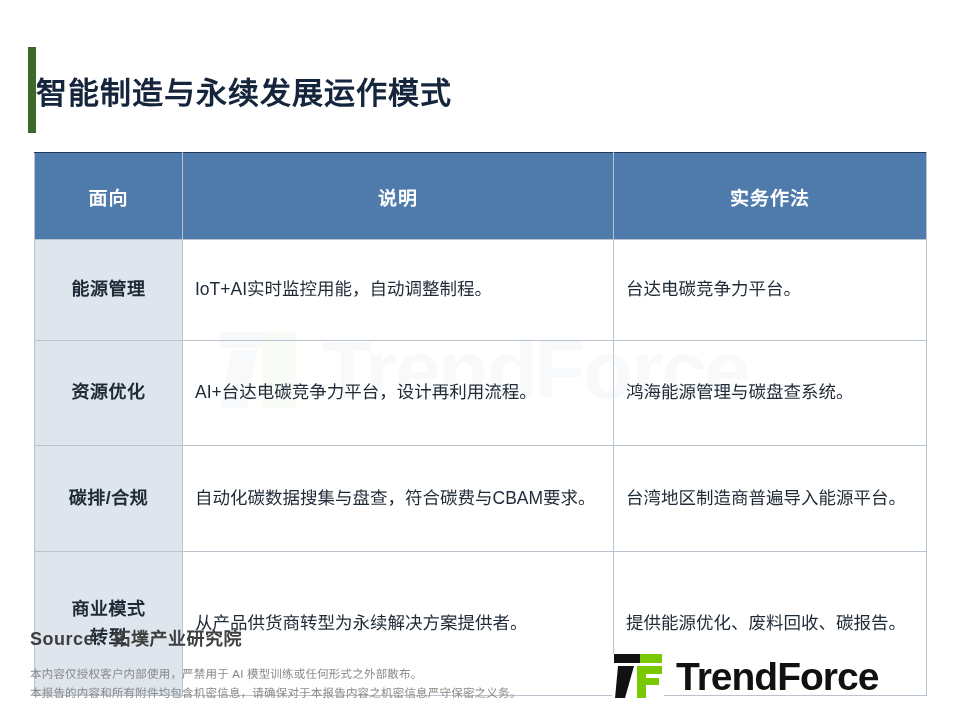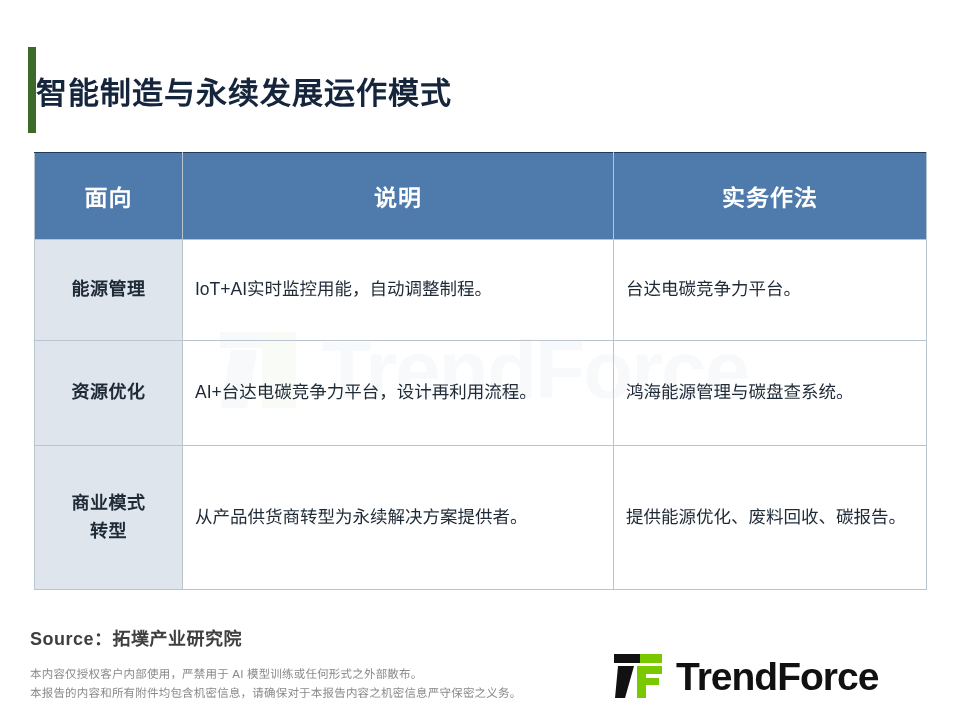--- a/index.html
+++ b/index.html
@@ -95,21 +95,21 @@
     z-index: 1;
     background: transparent;
   }
   #data-table col.c1 { width: 148px; }
   #data-table col.c2 { width: 431px; }
   #data-table col.c3 { width: 313px; }
 
   #data-table thead th {
     background: #4e7bab;
     color: #ffffff;
-    font-size: 23px;
+    font-size: 19px;
     font-weight: bold;
     letter-spacing: 1px;
     height: 86px;
     text-align: center;
     vertical-align: middle;
     border: 1px solid #b9c4cf;
     border-top: 1px solid #1f3a5a;
     padding: 0;
     margin-left: 20px;
   }
@@ -220,20 +220,25 @@
   <tbody>
     <tr class="r1">
       <td class="aspect">能源管理</td>
       <td class="body-cell">IoT+AI实时监控用能，自动调整制程。</td>
       <td class="body-cell">台达电碳竞争力平台。</td>
     </tr>
     <tr class="r2">
       <td class="aspect">资源优化</td>
       <td class="body-cell">AI+台达电碳竞争力平台，设计再利用流程。</td>
       <td class="body-cell">鸿海能源管理与碳盘查系统。</td>
+    </tr>
+    <tr class="r3">
+      <td class="aspect">碳排/合规</td>
+      <td class="body-cell">自动化碳数据搜集与盘查，符合碳费与CBAM要求。</td>
+      <td class="body-cell">台湾地区制造商普遍导入能源平台。</td>
     </tr>
     <tr class="r4">
       <td class="aspect">商业模式<br>转型</td>
       <td class="body-cell">从产品供货商转型为永续解决方案提供者。</td>
       <td class="body-cell">提供能源优化、废料回收、碳报告。</td>
     </tr>
   </tbody>
 </table>
 
 <div id="footer">

